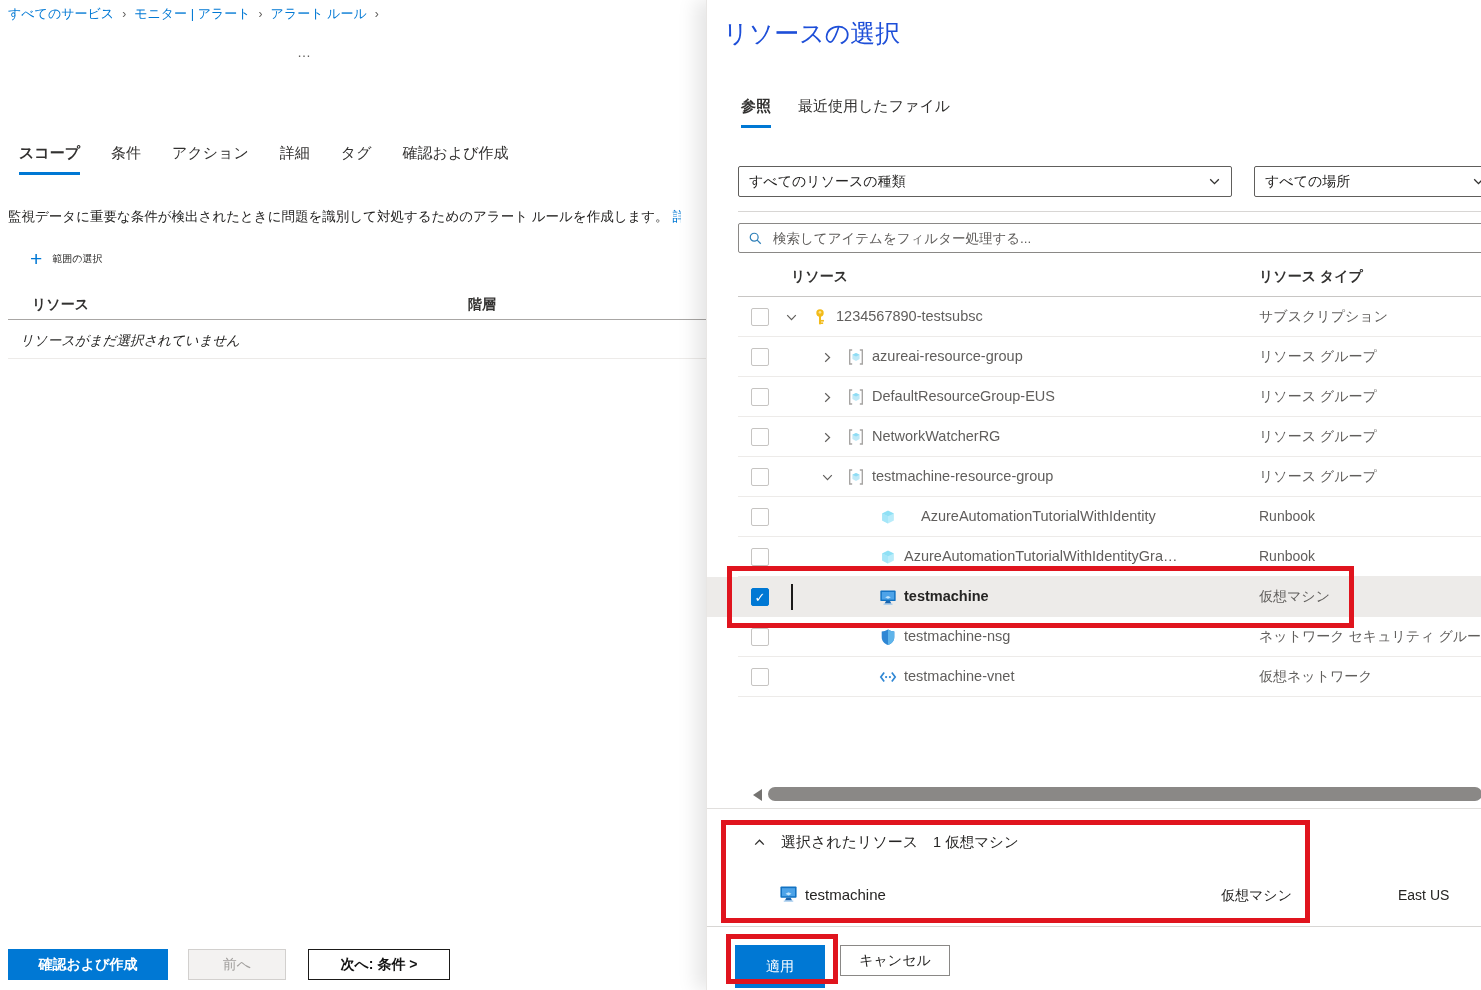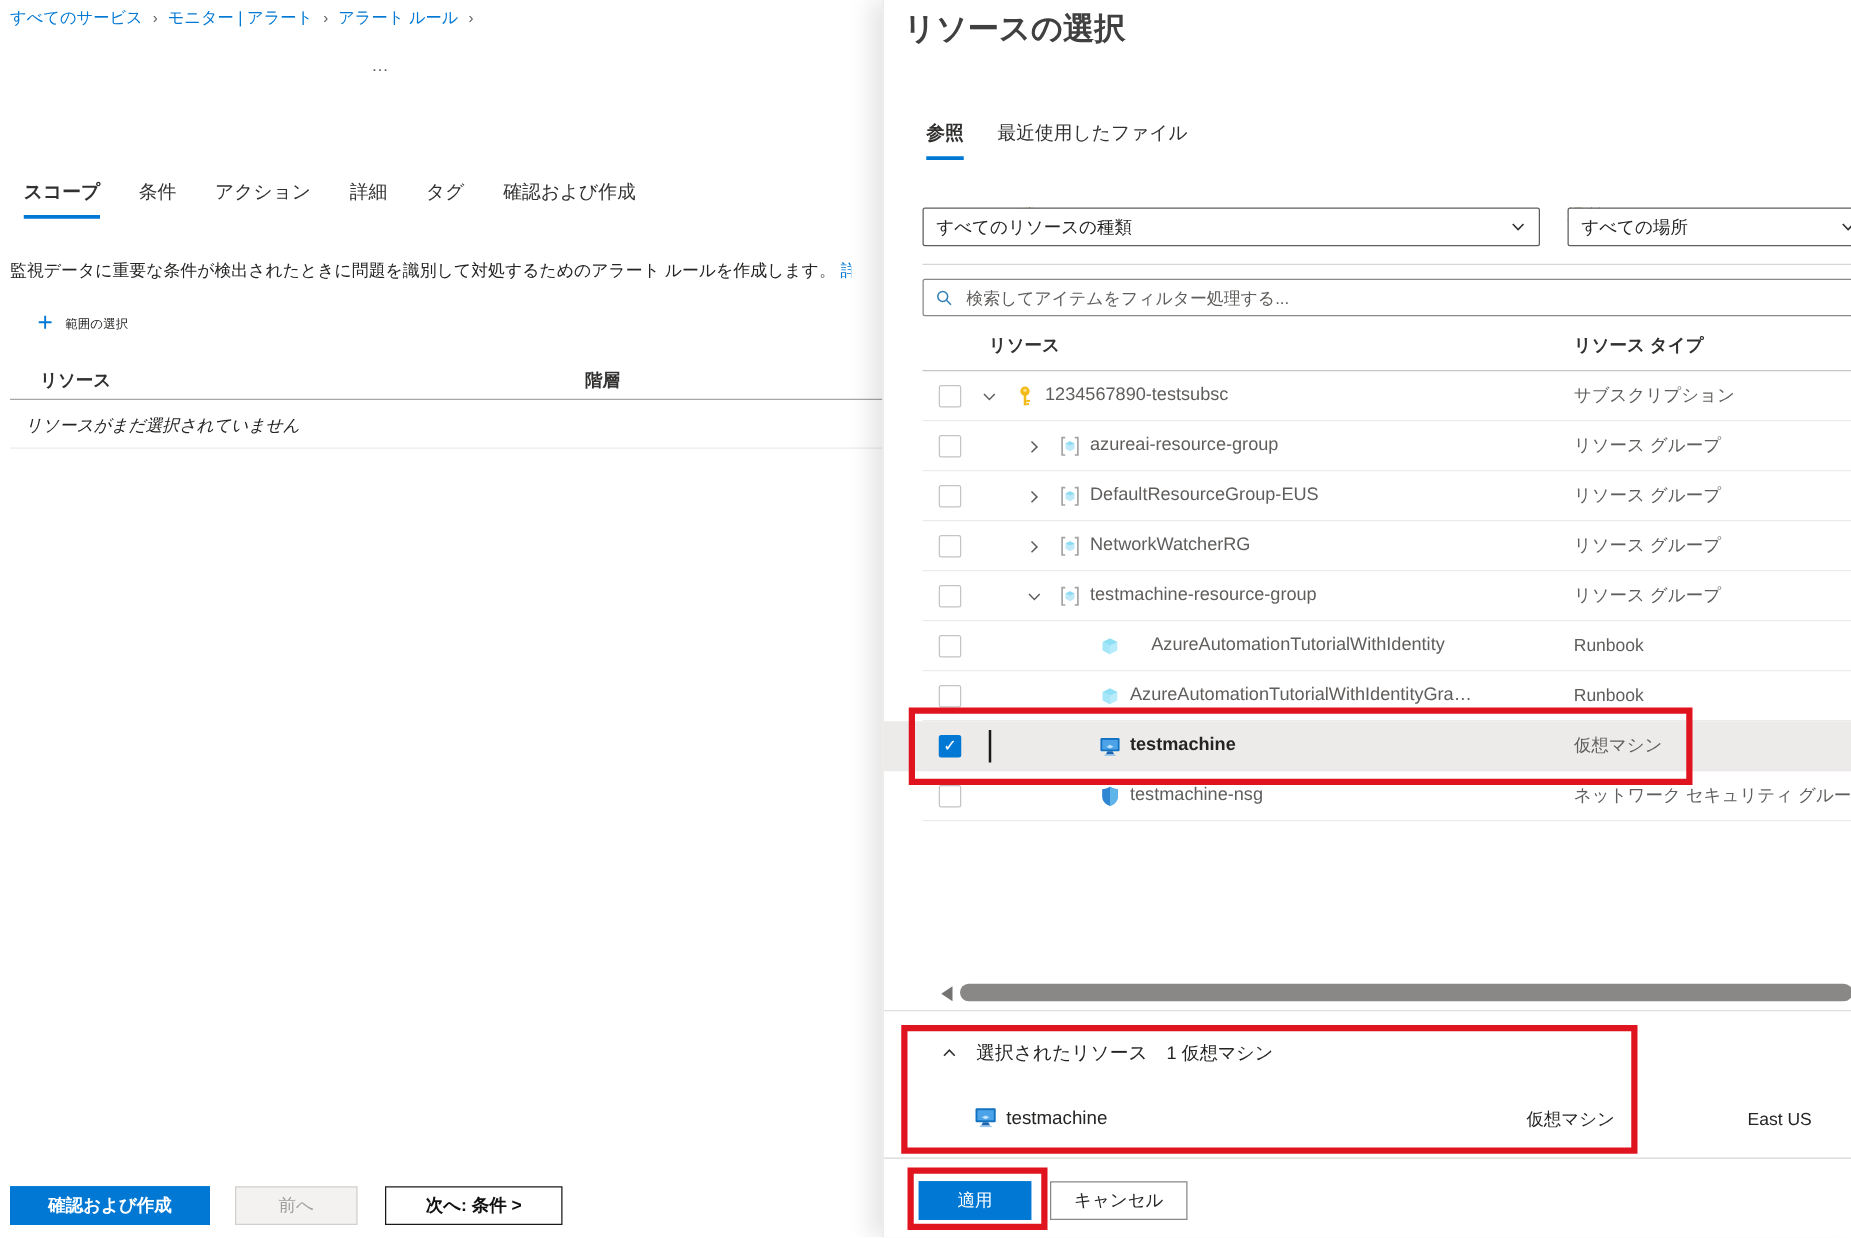--- a/index.html
+++ b/index.html
@@ -38,21 +38,21 @@
   #review-btn{position:absolute;top:949px;left:8px;width:160px;height:31px;background:#0078d4;
               color:#fff;font-weight:bold;border:1px solid #0078d4;}
   #prev-btn{position:absolute;top:949px;left:188px;width:98px;height:31px;background:#f3f2f1;
             color:#a19f9d;border:1px solid #d2d0ce;}
   #next-btn{position:absolute;top:949px;left:308px;width:142px;height:31px;background:#fff;
             color:#111;border:1.5px solid #1b1a19;font-weight:bold;}
 
   
   .panel{position:absolute;left:706px;top:0;width:775px;height:990px;background:#fff;
          border-left:1px solid #e8e6e4;box-shadow:-10px 0 18px rgba(0,0,0,0.10);}
-  .panel-title{position:absolute;top:6px;left:16px;font-size:25px;font-weight:bold;color:#404040;}
+  .panel-title{position:absolute;top:17px;left:16px;font-size:25px;font-weight:normal;color:#1d4ed8;}
   .panel-tabs{position:absolute;top:97px;left:34px;display:flex;}
   .panel-tabs .tab{margin-right:27px;}
 
   .f-label{position:absolute;top:144px;font-size:13.5px;color:#4d7c0f;margin-top:20px;}
   #rt-label{left:31px;} #loc-label{left:547px;}
   .dropdown{position:absolute;top:166px;height:31px;border:1px solid #605e5c;border-radius:2px;
             background:#fff;box-sizing:border-box;display:flex;align-items:center;
             justify-content:space-between;padding:0 10px;font-size:14px;color:#252423;cursor:pointer;}
   #rt-dd{left:31px;width:494px;}
   #loc-dd{left:547px;width:242px;}
@@ -95,21 +95,21 @@
   .sel-header{position:absolute;top:833px;left:46px;display:flex;align-items:center;}
   .sel-chev{width:13px;height:13px;cursor:pointer;}
   .sel-title{margin-left:15px;font-size:15px;font-weight:normal;color:#252423;}
   .sel-count{margin-left:15px;font-size:14.5px;color:#252423;}
   .sel-icon{position:absolute;top:884px;left:72px;width:19px;height:19px;}
   .sel-name{position:absolute;top:886px;left:98px;font-size:15px;color:#252423;}
   .sel-type{position:absolute;top:887px;left:514px;font-size:14px;color:#252423;}
   .sel-loc{position:absolute;top:887px;left:691px;font-size:14px;color:#252423;}
   .sep3{position:absolute;top:926px;left:0;right:0;border-top:1px solid #d8d6d4;}
 
-  #apply-btn{position:absolute;top:945px;left:28px;width:90px;height:31px;background:#0078d4;
+  #apply-btn{position:absolute;top:945px;left:28px;width:90px;height:43px;background:#0078d4;
              color:#fff;border:1px solid #0078d4;}
   #cancel-btn{position:absolute;top:945px;left:133px;width:110px;height:31px;background:#fff;
               color:#252423;border:1px solid #8a8886;}
 
   
   .ann{position:absolute;border:5px solid #e0141e;box-sizing:border-box;z-index:50;pointer-events:none;}
   #ann-row{left:727px;top:566px;width:627px;height:62px;}
   #ann-sel{left:721px;top:820px;width:589px;height:103px;}
   #ann-apply{left:726px;top:934px;width:112px;height:50px;}
 </style>
@@ -336,20 +336,33 @@
         <div class="t-row">
           <span class="checkbox"></span>
           <span class="r-icon" style="left: 172px;">
             <svg viewBox="0 0 16 16">
               <path d="M8 1.3 C9.8 2.5 11.8 3 13.6 3.1 V7.9 C13.6 11.4 11.3 13.8 8 15 C4.7 13.8 2.4 11.4 2.4 7.9 V3.1 C4.2 3 6.2 2.5 8 1.3 Z" fill="#2f87d4"></path>
               <path d="M8 1.3 C9.8 2.5 11.8 3 13.6 3.1 V7.9 C13.6 11.4 11.3 13.8 8 15 Z" fill="#5fb4ea"></path>
             </svg>
           </span>
           <span class="r-name" style="left: 197px;">testmachine-nsg</span>
           <span class="r-type">ネットワーク セキュリティ グループ</span>
+        </div>
+        <div class="t-row">
+          <span class="checkbox"></span>
+          <span class="r-icon" style="left: 172px;">
+            <svg viewBox="0 0 16 16">
+              <path d="M4.6 4 L1.6 8 L4.6 12" fill="none" stroke="#2f87d4" stroke-width="1.5"></path>
+              <path d="M11.4 4 L14.4 8 L11.4 12" fill="none" stroke="#2f87d4" stroke-width="1.5"></path>
+              <circle cx="6.3" cy="8" r="1" fill="#2f87d4"></circle>
+              <circle cx="9.7" cy="8" r="1" fill="#2f87d4"></circle>
+            </svg>
+          </span>
+          <span class="r-name" style="left: 197px;">testmachine-vnet</span>
+          <span class="r-type">仮想ネットワーク</span>
         </div>
       </div>
 
     <div class="scroll-left"></div>
     <div class="scroll-thumb"></div>
     <div class="sep2"></div>
 
     <div class="sel-header">
       <span class="sel-chev">
           <svg viewBox="0 0 13 13">

